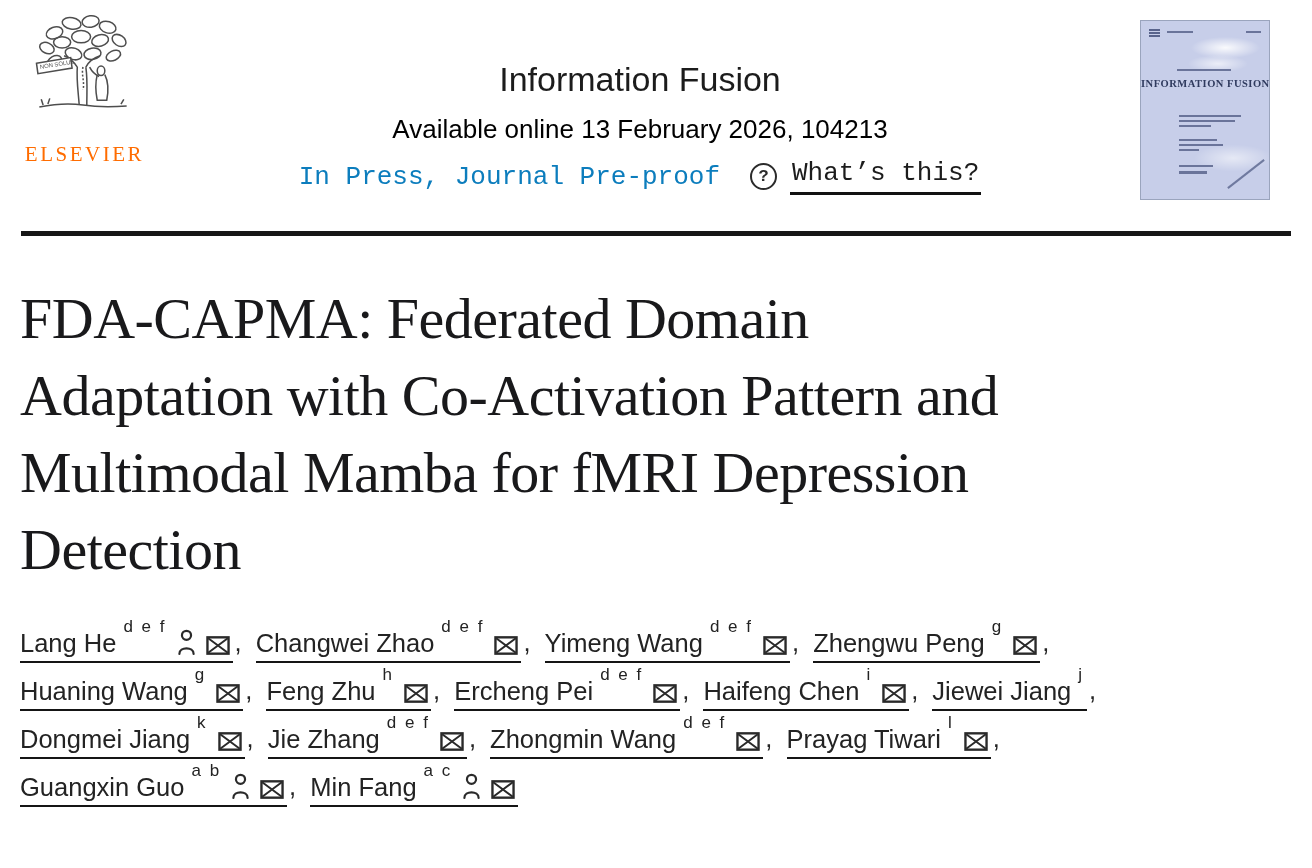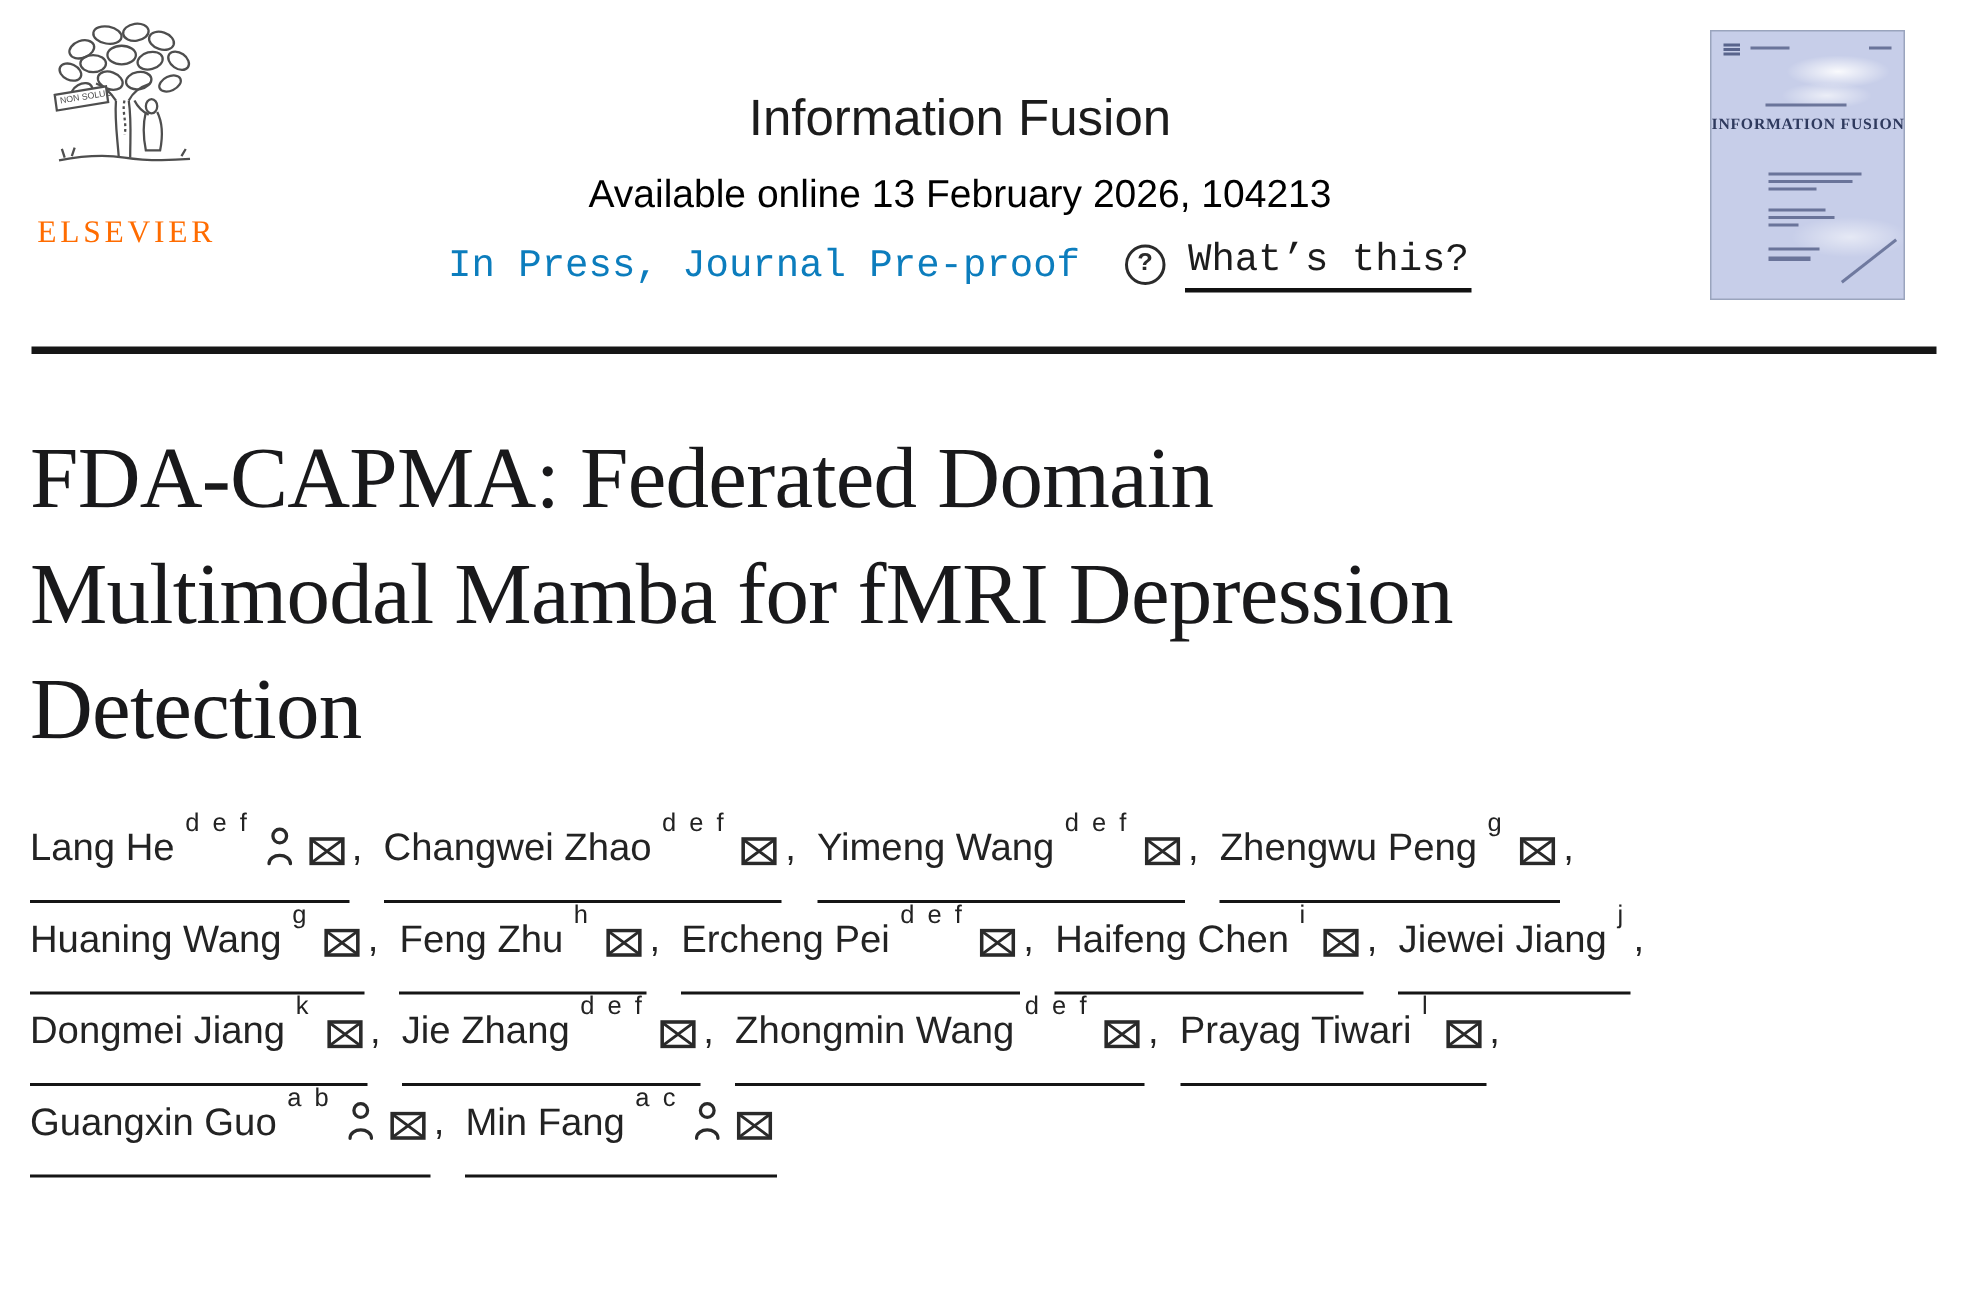--- a/index.html
+++ b/index.html
@@ -58,21 +58,21 @@
   
   .main { position:absolute; left:20px; top:280px; width:1276px; }
   .article-title {
     font-family:"Liberation Serif", serif; font-weight:400;
     font-size:58px; line-height:77px; color:#19191b; letter-spacing:-0.5px;
   }
   .authors { margin-top:30px; font-size:25.5px; line-height:48px; color:#232323; width:1276px; }
   .author-group { white-space:nowrap; }
   .author {
     display:inline-block; border-bottom:2.5px solid #151515;
-    padding:0 3px 20px 0; line-height:30px; white-space:nowrap; cursor:pointer;
+    padding:0 3px 4px 0; line-height:30px; white-space:nowrap; cursor:pointer;
   }
   .asup { font-size:17px; position:relative; top:-10px; margin-left:7px; letter-spacing:2px; }
   .aicon { margin-left:10px; display:inline-block; }
   .aicon svg { vertical-align:-4px; color:#2a2a2a; }
   .sep { margin:0 7px 0 2px; }
 </style>
 </head>
 <body>
 
 <div class="page">
@@ -138,20 +138,21 @@
     <div class="bar" style="left:38px; top:144px; width:34px;"></div>
     <div class="bar" style="left:38px; top:150px; width:28px; height:3px;"></div>
     <div class="cover-slant"></div>
   </div>
 
   <div class="black-rule"></div>
 
   <div class="main">
     <h1 class="article-title">
       <div>FDA-CAPMA: Federated Domain</div>
+      <div>Adaptation with Co-Activation Pattern and</div>
       <div>Multimodal Mamba for fMRI Depression</div>
       <div>Detection</div>
     </h1>
     <div class="authors"><span class="author-group"><span class="author"><span>Lang He</span><sup class="asup">d e f</sup><span class="aicon"><svg viewBox="0 0 20 27" width="19" height="26">
                 <circle cx="10" cy="6.5" r="4.8" fill="none" stroke="currentColor" stroke-width="2.3"></circle>
                 <path d="M2.5 26 C2.5 18.2 17.5 18.2 17.5 26" fill="none" stroke="currentColor" stroke-width="2.3" stroke-linecap="round"></path>
               </svg></span><span class="aicon"><svg viewBox="0 0 25 20" width="24" height="19">
                 <rect x="1.4" y="1.4" width="22.2" height="17.2" fill="none" stroke="currentColor" stroke-width="2.5"></rect>
                 <path d="M2.2 2.4 L22.8 17.6 M22.8 2.4 L2.2 17.6" fill="none" stroke="currentColor" stroke-width="2.1"></path>
               </svg></span></span><span class="sep">,</span></span> <span class="author-group"><span class="author"><span>Changwei Zhao</span><sup class="asup">d e f</sup><span class="aicon"><svg viewBox="0 0 25 20" width="24" height="19">

